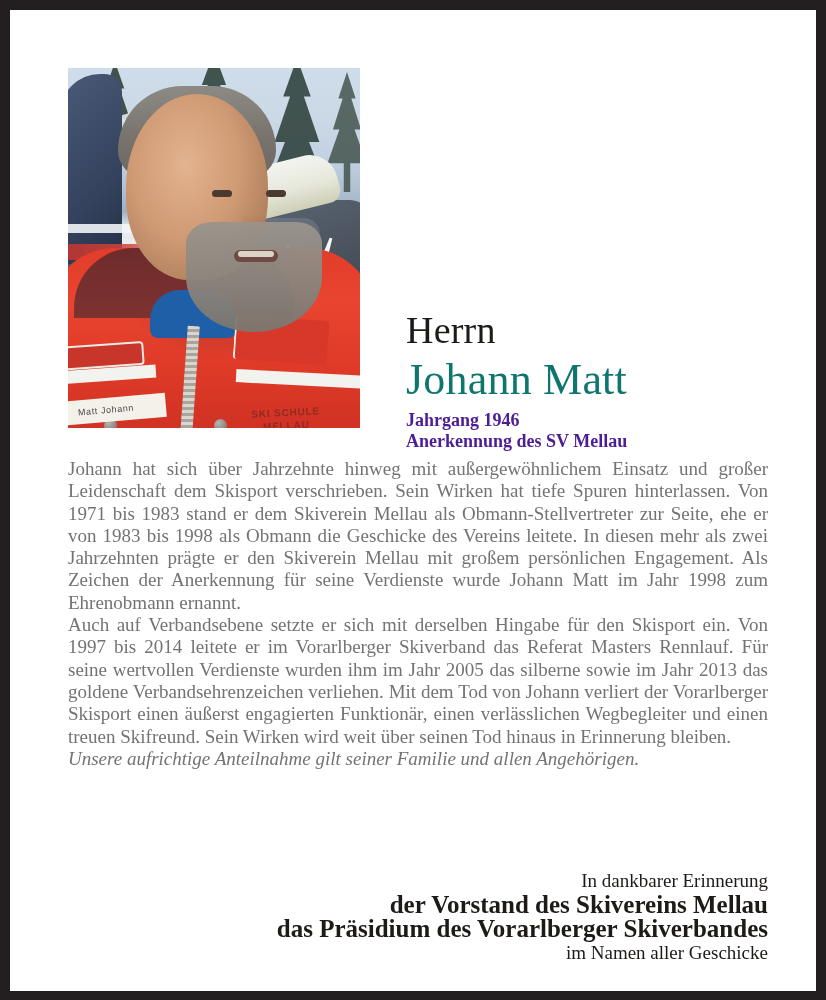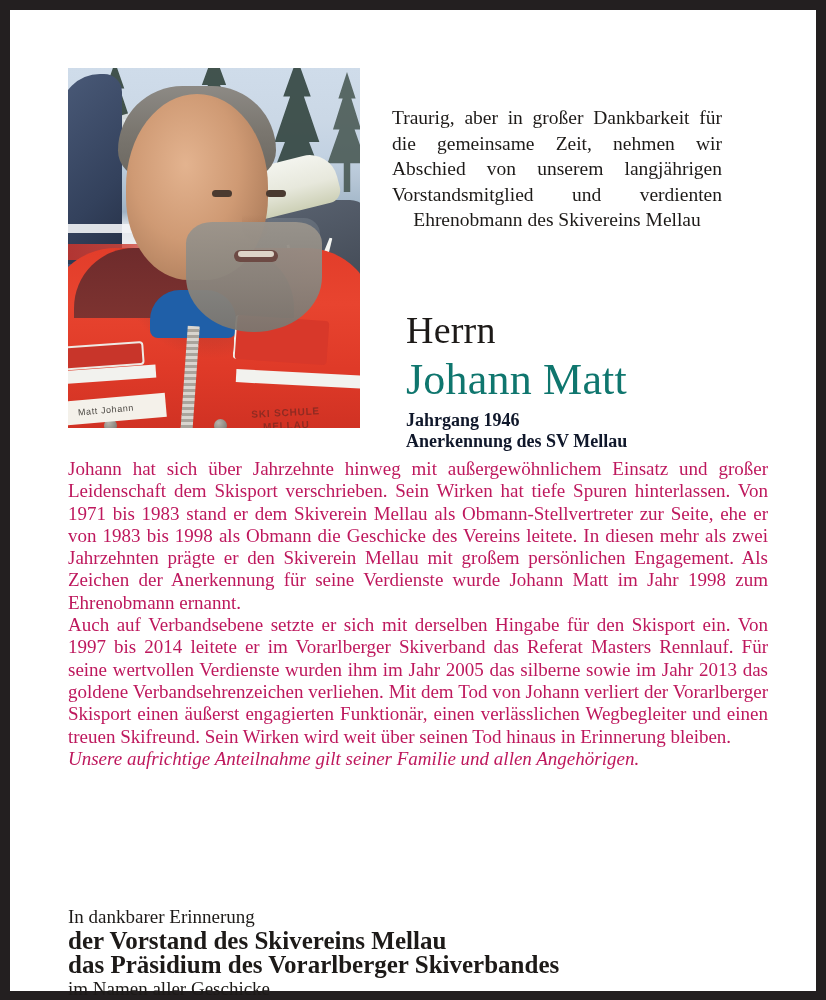--- a/index.html
+++ b/index.html
@@ -339,50 +339,50 @@
     letter-spacing: .2px;
     margin-top: 2px;
   }
   .name-sub {
     margin-top: 4px;
   }
   .name-sub div {
     font-size: 18px;
     line-height: 21px;
     font-weight: 700;
-    color: #0f172a;
+    color: #4c1d95;
   }
 
   
   .body-block {
     position: absolute;
     left: 58px;
     top: 448px;
     width: 700px;
   }
   .body-block p {
     margin: 0;
     font-size: 19px;
     line-height: 22.3px;
-    color: #be185d;
+    color: #737373;
     text-align: justify;
     hyphens: auto;
   }
   .body-block p.last {
     text-align: left;
     font-style: italic;
   }
 
   
   .footer-block {
     position: absolute;
     left: 58px;
-    top: 895px;
+    top: 859px;
     width: 700px;
-    text-align: left;
+    text-align: right;
   }
   .footer-line {
     font-size: 19px;
     line-height: 24px;
     color: #1d1a18;
   }
   .footer-line.bold {
     font-weight: 700;
     font-size: 25px;
     line-height: 24px;
@@ -437,23 +437,20 @@
             <div class="ph-eye l"></div>
             <div class="ph-eye r"></div>
             <div class="ph-nose"></div>
             <div class="ph-beard"></div>
             <div class="ph-mouth"></div>
             <div class="ph-mouth-teeth"></div>
           </div>
         </div>
       </div>
 
-      <div class="intro-col">
-        <div class="intro-text">Traurig, aber in großer Dankbarkeit für die gemeinsame Zeit, nehmen wir Abschied von unserem langjährigen Vorstandsmitglied und verdienten Ehrenobmann des Skivereins Mellau</div>
-      </div>
 
       <div class="name-block">
         <div class="name-herrn">Herrn</div>
         <div class="name-full">Johann Matt</div>
         <div class="name-sub">
           <div>Jahrgang 1946</div>
           <div>Anerkennung des SV Mellau</div>
         </div>
       </div>
     </div>

